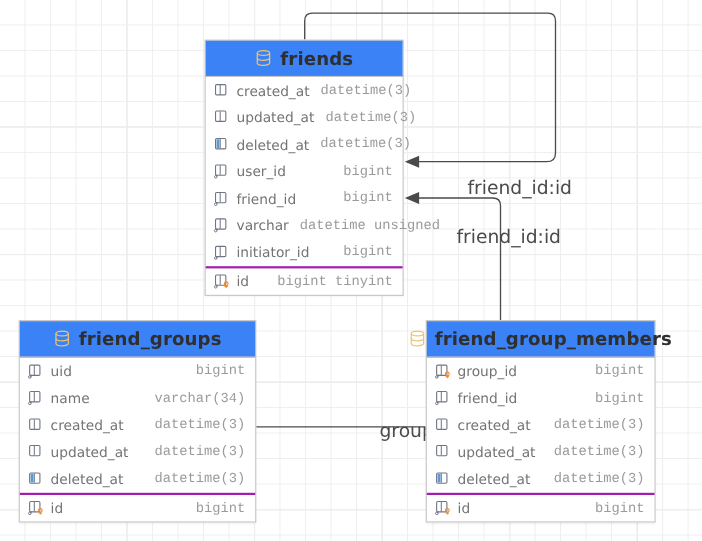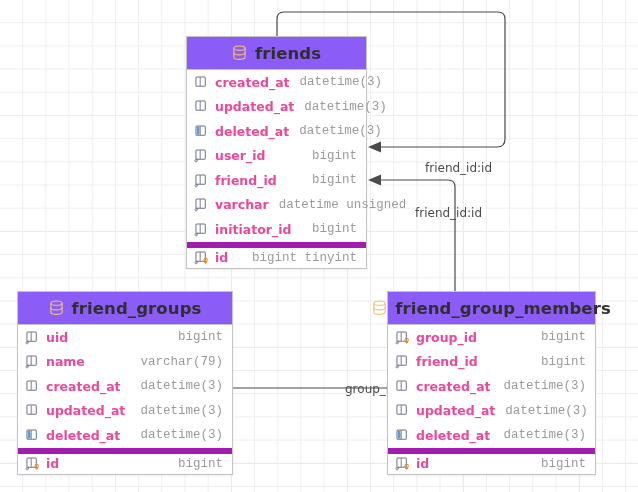--- a/index.html
+++ b/index.html
@@ -39,36 +39,36 @@
     fill: none;
     stroke: #4a4a4a;
     stroke-width: 1.2;
   }
   .edge-head {
     fill: #4a4a4a;
   }
   .edge-label {
     position: absolute;
     font-family: "DejaVu Sans", "Liberation Sans", sans-serif;
-    font-size: 12px;
+    font-size: 17px;
     color: #4b4b4b;
     white-space: nowrap;
     background: transparent;
   }
 
   
   .table-card {
     position: absolute;
     background: #ffffff;
     border: 1px solid #c4c4c4;
     box-sizing: border-box;
     box-shadow: 0 1px 2px rgba(0,0,0,0.07);
   }
   .table-header {
-    background: #8b5cf6;
+    background: #3b82f6;
     border-bottom: 1px solid #c4c4c4;
     height: 33px;
     display: flex;
     align-items: center;
     justify-content: center;
     gap: 8px;
     box-sizing: border-box;
   }
   .table-title {
     font-size: 16.5px;
@@ -85,33 +85,33 @@
 
   .col-row {
     height: 24.5px;
     display: flex;
     align-items: center;
     padding: 0 9px 0 7px;
     box-sizing: border-box;
     font-size: 12.5px;
   }
   .col-row.pk-row {
-    border-top: 6px solid #a21caf;
+    border-top: 2px solid #a21caf;
     height: 26px;
   }
   .col-icon {
     width: 15px;
     height: 15px;
     flex: 0 0 auto;
     margin-right: 6px;
     display: block;
   }
   .col-name {
-    font-weight: bold;
-    color: #ec4899;
+    font-weight: normal;
+    color: #737373;
     white-space: nowrap;
   }
   .col-type {
     margin-left: auto;
     color: #9b9b9e;
     font-weight: normal;
     white-space: nowrap;
     padding-left: 10px;
     font-family: Liberation Mono, monospace;
   }
@@ -248,21 +248,21 @@
           <span class="col-type">bigint</span>
         </div>
         <div class="col-row">
           <svg class="col-icon" viewBox="0 0 17 17">
             <rect x="2.2" y="2.2" width="10.6" height="10.6" rx="1.2" fill="#ffffff" stroke="#6f7585" stroke-width="1.15"></rect>
             <path d="M7.0 2.6 V 12.4" stroke="#6f7585" stroke-width="1.05"></path>
             <path d="M3.6 12.2 V 14.2" stroke="#6f7585" stroke-width="1.1" fill="none"></path>
             <circle cx="2.4" cy="14.4" r="1.3" fill="none" stroke="#6f7585" stroke-width="1"></circle>
           </svg>
           <span class="col-name">name</span>
-          <span class="col-type">varchar(79)</span>
+          <span class="col-type">varchar(34)</span>
         </div>
         <div class="col-row">
           <svg class="col-icon" viewBox="0 0 17 17">
             <rect x="2.2" y="2.2" width="10.6" height="10.6" rx="1.2" fill="#ffffff" stroke="#6f7585" stroke-width="1.15"></rect>
             <path d="M7.0 2.6 V 12.4" stroke="#6f7585" stroke-width="1.05"></path>
           </svg>
           <span class="col-name">created_at</span>
           <span class="col-type">datetime(3)</span>
         </div>
         <div class="col-row">

